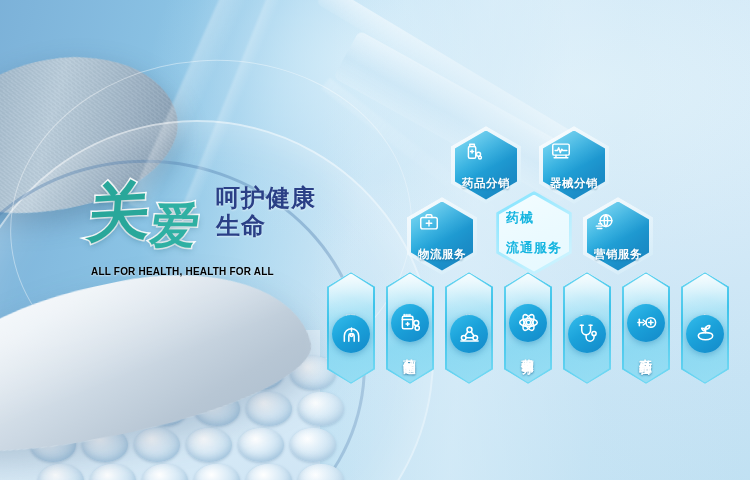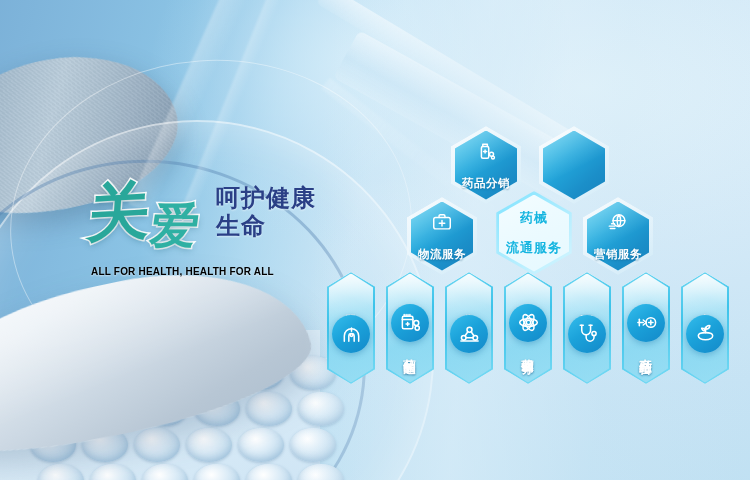--- a/index.html
+++ b/index.html
@@ -152,21 +152,21 @@
   .hex-inner{
     position:absolute;left:4px;top:4.5px;width:62px;height:69px;
     clip-path:polygon(50% 0%,100% 26%,100% 74%,50% 100%,0% 74%,0% 26%);
     background:linear-gradient(138deg,#38c6ee 0%,#23a9dd 38%,#1b8fc9 72%,#1782be 100%);
   }
   .hex-gloss{
     position:absolute;left:4px;top:4.5px;width:62px;height:69px;
     clip-path:polygon(50% 0%,100% 26%,100% 74%,50% 100%,0% 74%,0% 26%);
     background:linear-gradient(152deg,rgba(255,255,255,.42) 0%,rgba(255,255,255,.10) 40%,rgba(255,255,255,0) 55%);
   }
-  .hex-content{position:relative;display:flex;flex-direction:column;align-items:center;gap:14px;}
+  .hex-content{position:relative;display:flex;flex-direction:column;align-items:flex-start;gap:14px;}
   .hex-ico{width:22px;height:22px;display:block;}
   .hex-ico svg{width:22px;height:22px;display:block;}
   .hex-lbl{
     font-family:"DejaVu Sans","Liberation Sans",sans-serif;
     font-weight:700;font-size:11.5px;color:#ffffff;letter-spacing:.5px;white-space:nowrap;
     text-shadow:0 1px 2px rgba(10,70,110,.45);
   }
   .hex-center .hex-inner{
     background:linear-gradient(150deg,rgba(255,255,255,.92),rgba(236,250,255,.78));
     border:0;
@@ -297,20 +297,30 @@
               <circle cx="19.6" cy="19.2" r="1.6" fill="none" stroke="#ffffff" stroke-width="1.6" stroke-linecap="round" stroke-linejoin="round"></circle>
             </svg>
           </span>
           <span class="hex-lbl">药品分销</span>
         </div>
       </div>
       <div class="hex" style="left:539px;top:126px">
         <div class="hex-outer"></div>
         <div class="hex-inner"></div>
         <div class="hex-gloss"></div>
+        <div class="hex-content">
+          <span class="hex-ico">
+            <svg viewBox="0 0 24 24">
+              <rect x="3" y="4.5" width="18" height="12" rx="1.6" fill="none" stroke="#ffffff" stroke-width="1.6" stroke-linecap="round" stroke-linejoin="round"></rect>
+              <path d="M5.6 11.5h2.6l1.3-3 1.7 5.3 1.6-3.8 1.2 1.5h4.4" fill="none" stroke="#ffffff" stroke-width="1.6" stroke-linecap="round" stroke-linejoin="round"></path>
+              <path d="M6.5 16.5v2.8M17.5 16.5v2.8M4.5 19.3h15" fill="none" stroke="#ffffff" stroke-width="1.6" stroke-linecap="round" stroke-linejoin="round"></path>
+            </svg>
+          </span>
+          <span class="hex-lbl">器械分销</span>
+        </div>
       </div>
       <div class="hex" style="left:407px;top:197px">
         <div class="hex-outer"></div>
         <div class="hex-inner"></div>
         <div class="hex-gloss"></div>
         <div class="hex-content">
           <span class="hex-ico">
             <svg viewBox="0 0 24 24">
               <rect x="3" y="7" width="18" height="12.5" rx="2" fill="none" stroke="#ffffff" stroke-width="1.6" stroke-linecap="round" stroke-linejoin="round"></rect>
               <path d="M8.8 7V5.4a1.4 1.4 0 0 1 1.4-1.4h3.6a1.4 1.4 0 0 1 1.4 1.4V7" fill="none" stroke="#ffffff" stroke-width="1.6" stroke-linecap="round" stroke-linejoin="round"></path>

